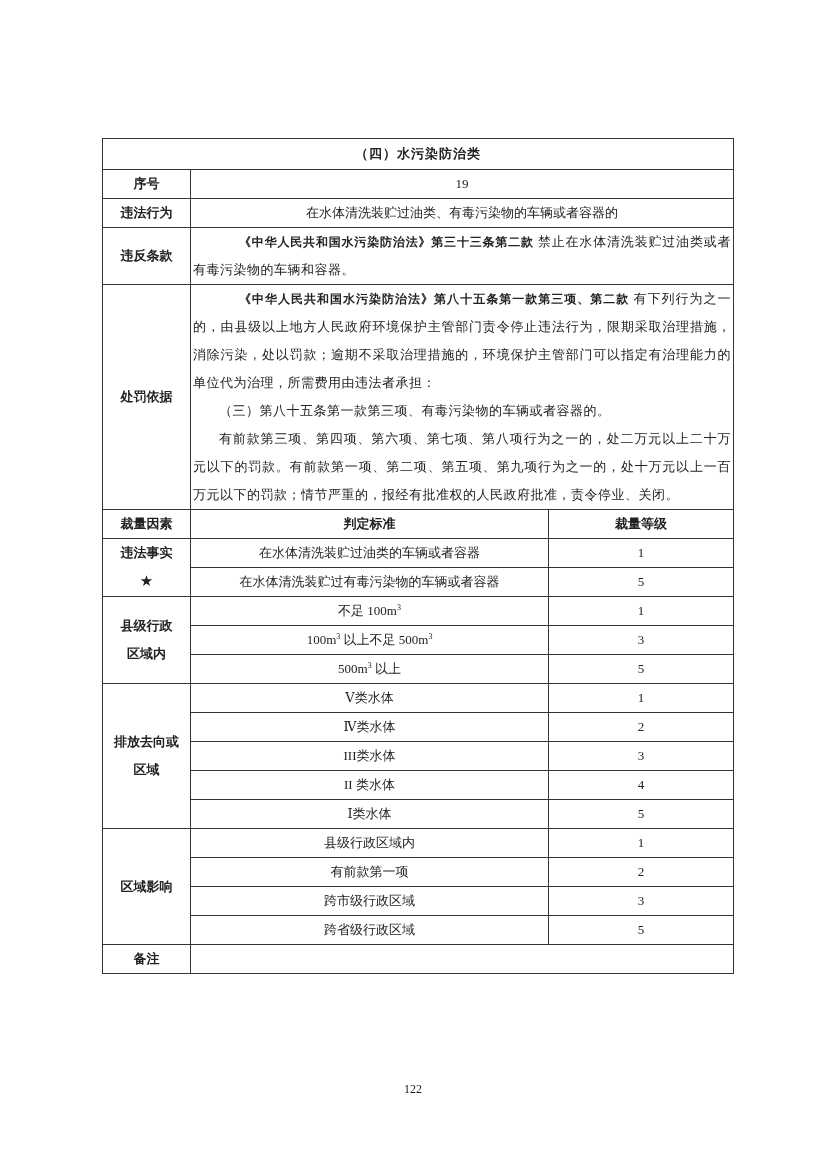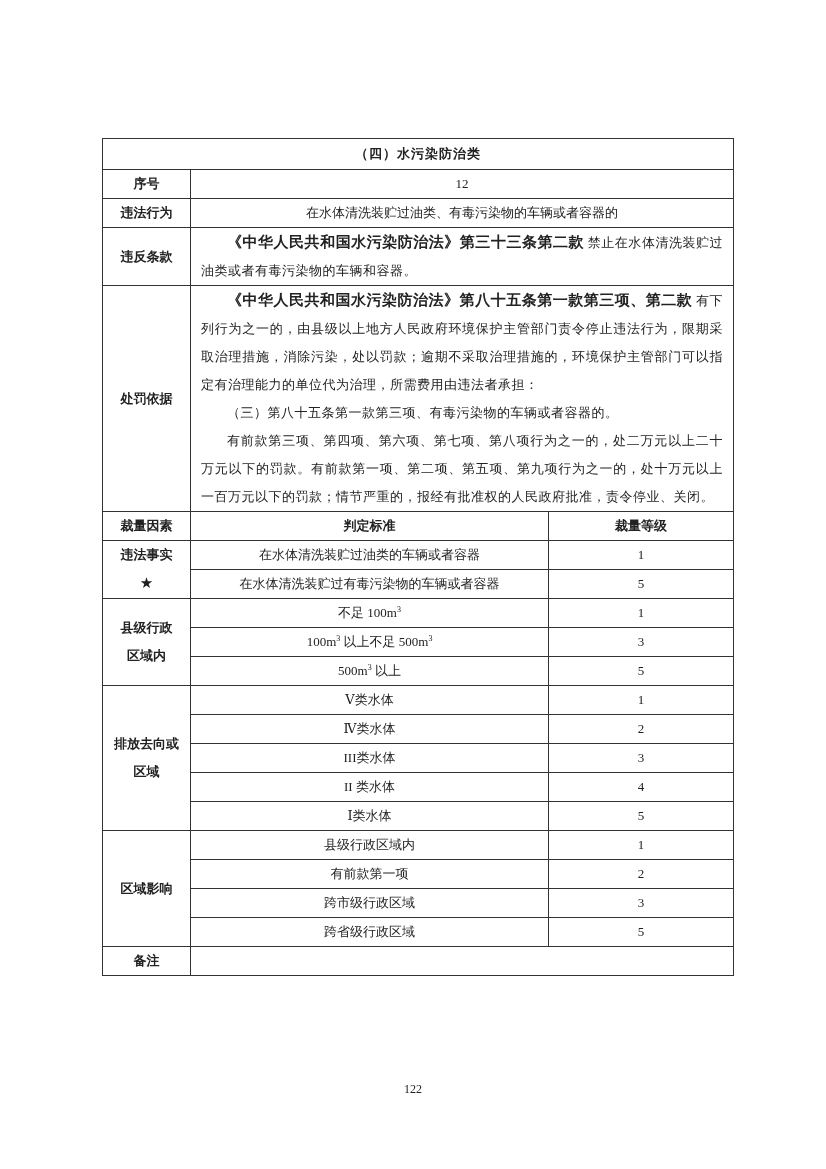--- a/index.html
+++ b/index.html
@@ -1,30 +1,30 @@
 <!DOCTYPE html>
 <html><head>
 <meta charset="utf-8">
 <style>
   html, body { margin: 0; padding: 0; background: #ffffff; }
   body { width: 826px; height: 1169px; position: relative; font-family: "Liberation Serif", "DejaVu Serif", serif; color: #222; }
   table.main {
     position: absolute; left: 102px; top: 138px; width: 631px;
     border-collapse: collapse; table-layout: fixed;
   }
-  table.main td { border: 1px solid #333; padding: 0 10px; font-size: 13px; line-height: 28px; vertical-align: middle; }
+  table.main td { border: 1px solid #333; padding: 0 2px; font-size: 13px; line-height: 28px; vertical-align: middle; }
   col.c1 { width: 88px; }
   col.c2 { width: 358px; }
   col.c3 { width: 185px; }
   .title-cell { text-align: center; font-size: 19px; font-weight: bold; height: 30px; line-height: 30px; font-family: "DejaVu Sans", sans-serif; letter-spacing: 1px; }
   .label { text-align: center; font-weight: bold; font-family: "DejaVu Sans", sans-serif; font-size: 13px; line-height: 19px; }
   .center { text-align: center; }
   .para { text-align: justify; line-height: 24px; padding-top: 2px; padding-bottom: 2px; font-size: 13px; letter-spacing: 0.5px; }
   .para p { margin: 0; text-indent: 2em; }
-  .bold { font-weight: bold; font-family: "DejaVu Sans", sans-serif; font-size: 15px; }
+  .bold { font-weight: bold; font-family: "DejaVu Sans", sans-serif; font-size: 12px; margin-left: 20px; }
   .star { font-size: 15px; }
   tr.r-std td { height: 28px; margin-top: 28px; }
   tr.r-remark td { height: 28px; }
   .page-num { position: absolute; left: 0; width: 826px; top: 1082px; text-align: center; font-size: 12px; }
   sup { font-size: 8px; vertical-align: super; line-height: 0; }
 </style>
 </head>
 <body>
 
 <table class="main">
@@ -32,21 +32,21 @@
       <col class="c1">
       <col class="c2">
       <col class="c3">
     </colgroup>
   <tbody>
       <tr>
     <td colspan="3" class="title-cell">（四）水污染防治类</td>
   </tr>
   <tr class="r-std">
     <td class="label">序号</td>
-    <td colspan="2" class="center">12</td>
+    <td colspan="2" class="center">19</td>
   </tr>
   <tr class="r-std">
     <td class="label">违法行为</td>
     <td colspan="2" class="center">在水体清洗装贮过油类、有毒污染物的车辆或者容器的</td>
   </tr>
   <tr>
     <td class="label">违反条款</td>
     <td colspan="2" class="para">
       <p><span class="bold">《中华人民共和国水污染防治法》第三十三条第二款</span><span> 禁止在水体清洗装贮过油类或者有毒污染物的车辆和容器。</span></p>
     </td>

